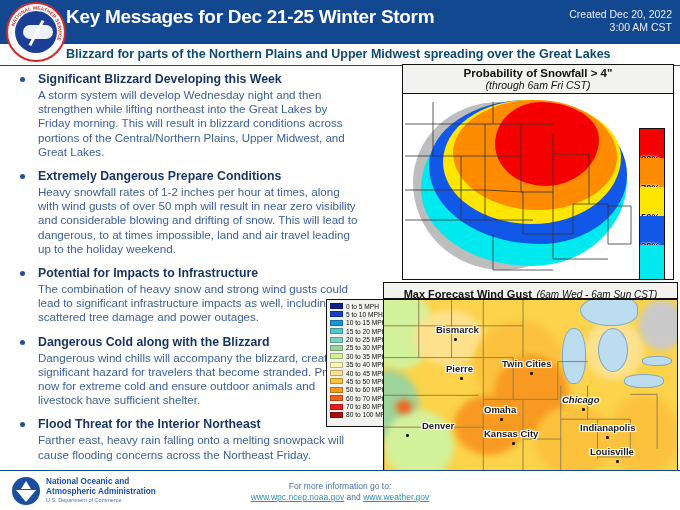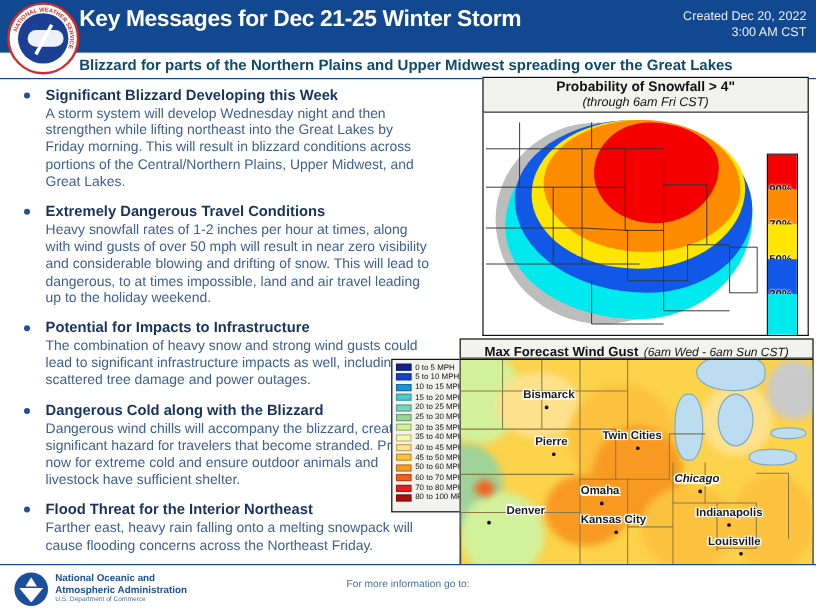--- a/index.html
+++ b/index.html
@@ -234,21 +234,21 @@
 <div class="bullets">
 
   <div class="bullet">
     <div class="bullet-dot"></div>
     <div class="bullet-title">Significant Blizzard Developing this Week</div>
     <div class="bullet-body">A storm system will develop Wednesday night and then strengthen while lifting northeast into the Great Lakes by Friday morning. This will result in blizzard conditions across portions of the Central/Northern Plains, Upper Midwest, and Great Lakes.</div>
   </div>
 
   <div class="bullet">
     <div class="bullet-dot"></div>
-    <div class="bullet-title">Extremely Dangerous Travel Conditions</div>
+    <div class="bullet-title">Extremely Dangerous Prepare Conditions</div>
     <div class="bullet-body">Heavy snowfall rates of 1-2 inches per hour at times, along with wind gusts of over 50 mph will result in near zero visibility and considerable blowing and drifting of snow. This will lead to dangerous, to at times impossible, land and air travel leading up to the holiday weekend.</div>
   </div>
 
   <div class="bullet">
     <div class="bullet-dot"></div>
     <div class="bullet-title">Potential for Impacts to Infrastructure</div>
     <div class="bullet-body">The combination of heavy snow and strong wind gusts could lead to significant infrastructure impacts as well, including scattered tree damage and power outages.</div>
   </div>
 
   <div class="bullet">
@@ -461,19 +461,24 @@
   </div>
 
   <div class="noaa-text">
     <div>National Oceanic and</div>
     <div>Atmospheric Administration</div>
     <div class="noaa-sub">U.S. Department of Commerce</div>
   </div>
 
   <div class="footer-mid">
     <div>For more information go to:</div>
+    <div>
+      <a href="#">www.wpc.ncep.noaa.gov</a>
+      <span>and</span>
+      <a href="#">www.weather.gov</a>
+    </div>
   </div>
 
   <div class="footer-right">
     <div>Weather Prediction Center</div>
     <div>College Park, MD</div>
   </div>
 </div>
 
 </body></html>

